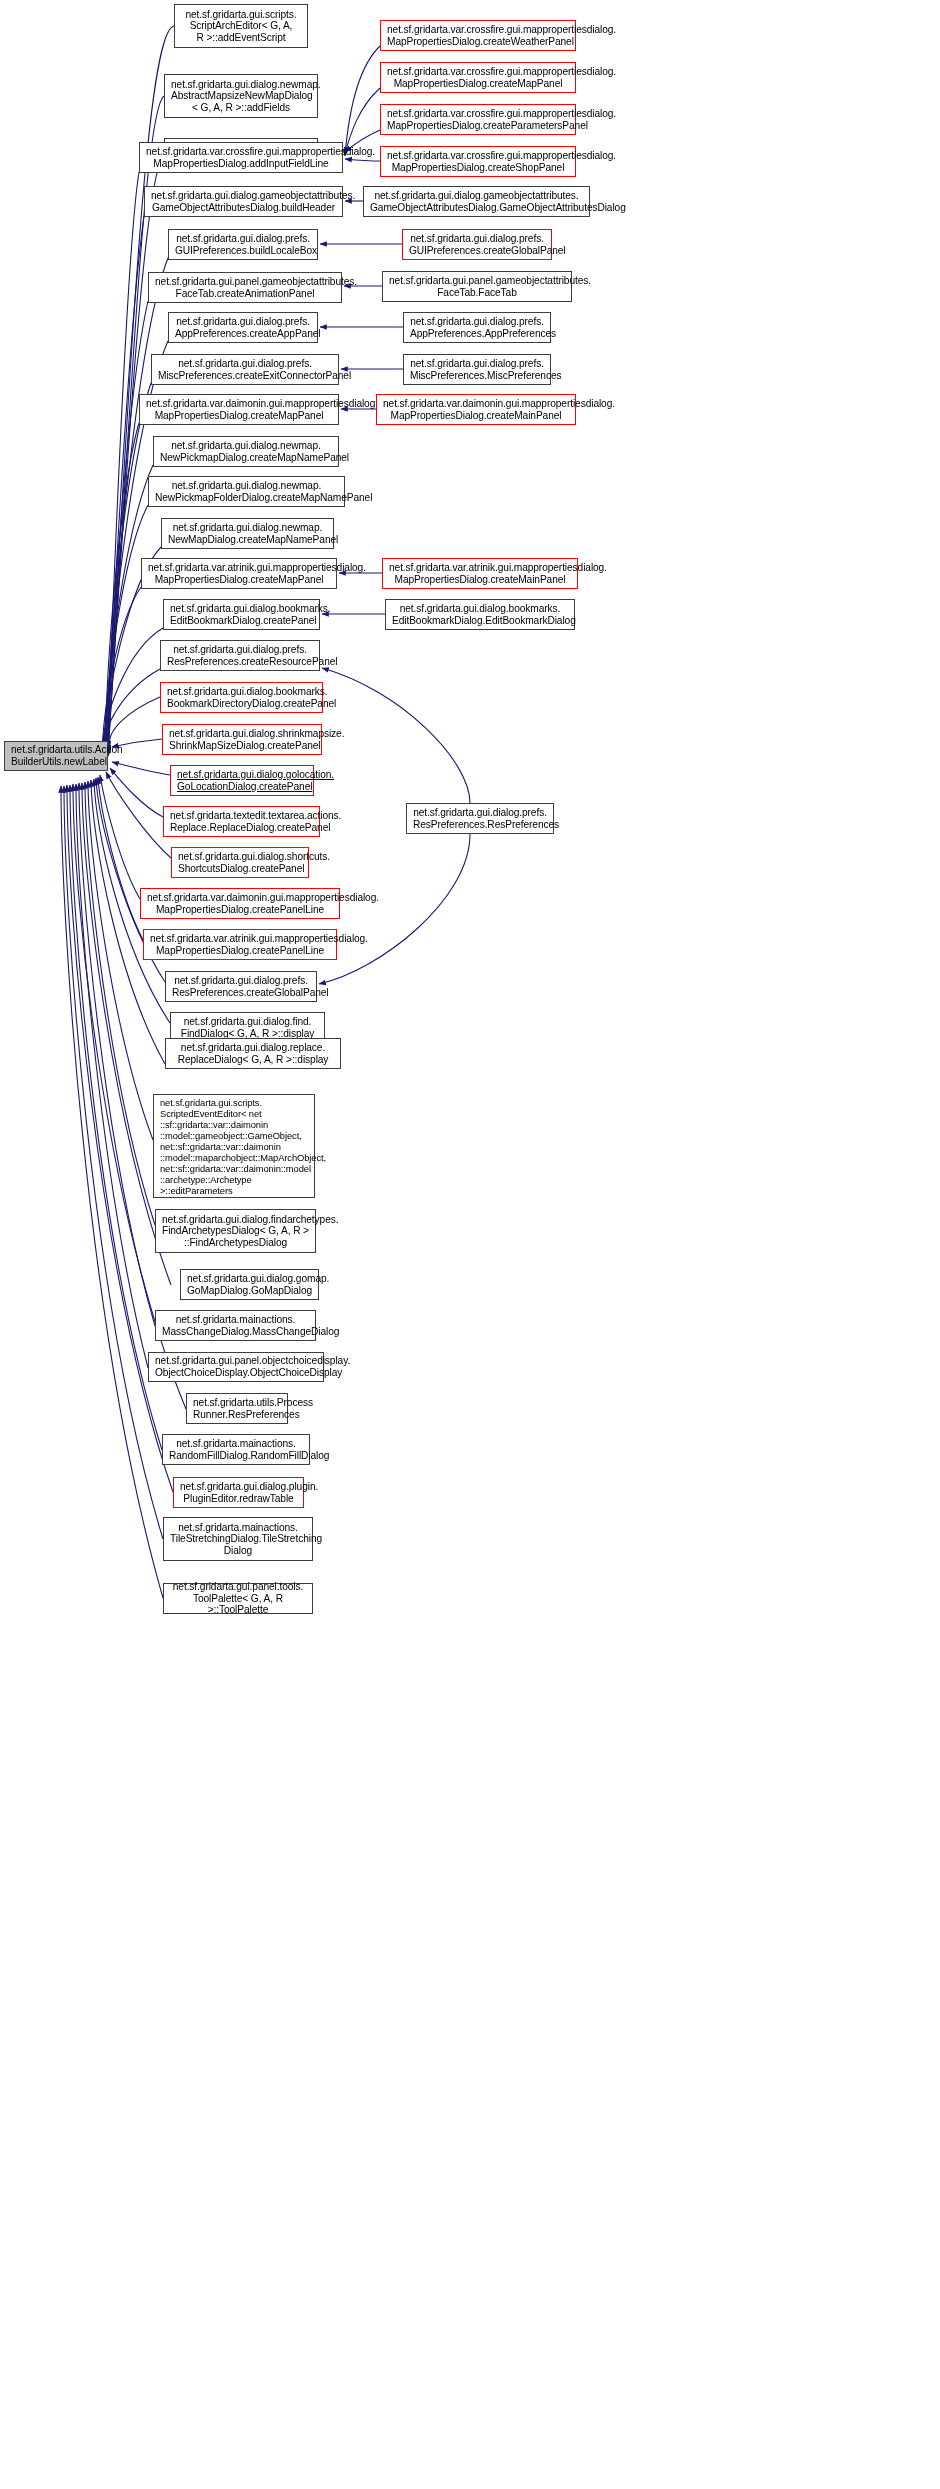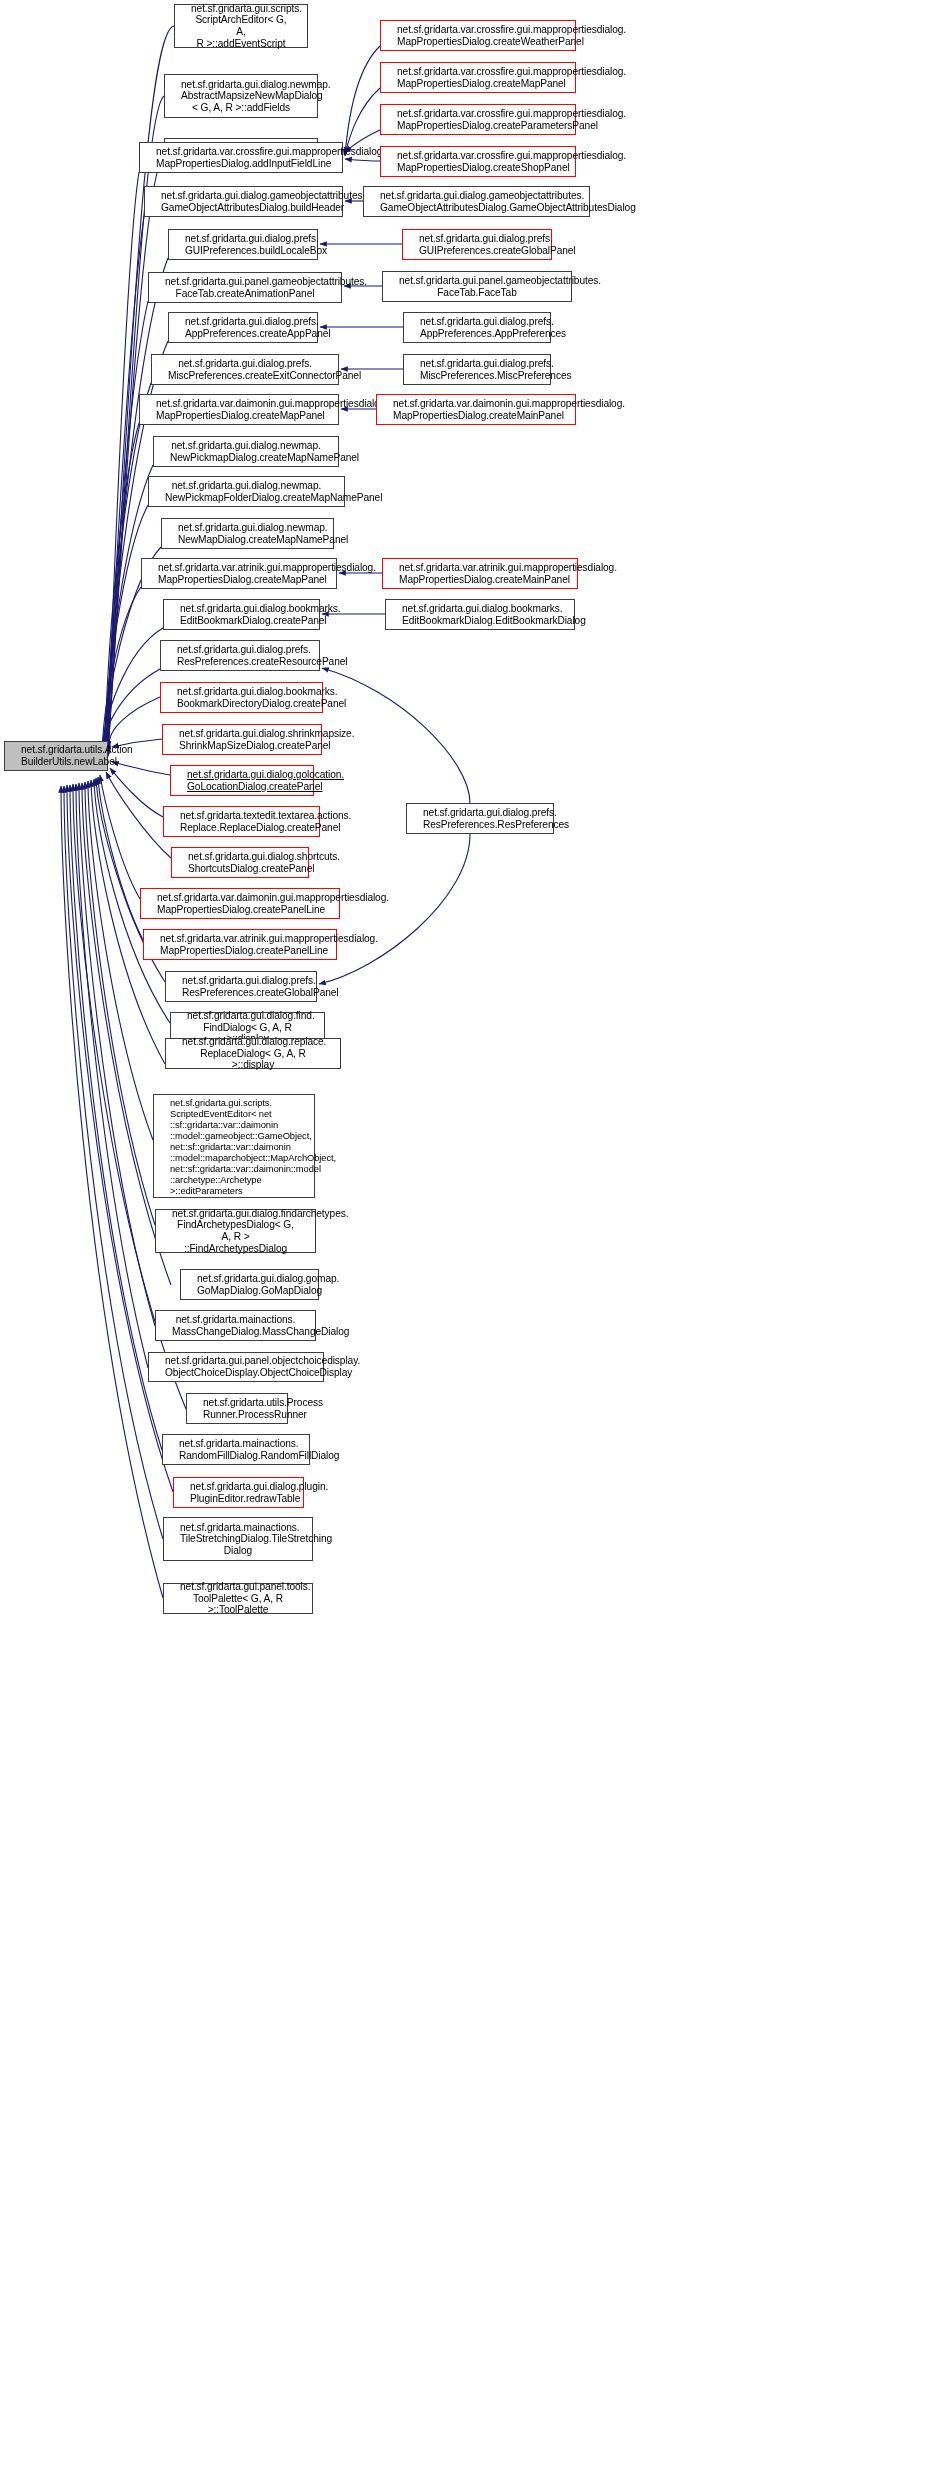--- a/index.html
+++ b/index.html
@@ -13,21 +13,21 @@
     display:flex;
     align-items:center;
     justify-content:center;
     text-align:center;
     background:#ffffff;
     border:1px solid #3d3d3d;
     color:#000000;
     font-size:10.2px;
     line-height:11.6px;
     letter-spacing:-0.1px;
-    padding:2px 16px;
+    padding:2px 6px;
     white-space:pre-line;
     box-shadow:0 0 0 0 transparent;
   }
   .node.red{border-color:#ff0000;}
   .node.root{
     background:#bfbfbf;
     border-color:#404040;
   }
   .node .lbl{display:block;width:100%;}
 </style>
@@ -160,21 +160,21 @@
       <div class="node" style="left: 155px; top: 1209px; width: 161px; height: 44px;"><span class="lbl">net.sf.gridarta.gui.dialog.findarchetypes.
 FindArchetypesDialog&lt; G, A, R &gt;
 ::FindArchetypesDialog</span></div>
       <div class="node" style="left: 171px; top: 1269px; width: 139px; height: 31px; margin-left: 9px;"><span class="lbl">net.sf.gridarta.gui.dialog.gomap.
 GoMapDialog.GoMapDialog</span></div>
       <div class="node" style="left: 155px; top: 1310px; width: 161px; height: 31px;"><span class="lbl">net.sf.gridarta.mainactions.
 MassChangeDialog.MassChangeDialog</span></div>
       <div class="node" style="left: 148px; top: 1352px; width: 176px; height: 30px;"><span class="lbl">net.sf.gridarta.gui.panel.objectchoicedisplay.
 ObjectChoiceDisplay.ObjectChoiceDisplay</span></div>
       <div class="node" style="left: 186px; top: 1393px; width: 102px; height: 31px;"><span class="lbl">net.sf.gridarta.utils.Process
-Runner.ProcessRunner</span></div>
+Runner.ResPreferences</span></div>
       <div class="node" style="left: 162px; top: 1434px; width: 148px; height: 31px;"><span class="lbl">net.sf.gridarta.mainactions.
 RandomFillDialog.RandomFillDialog</span></div>
       <div class="node red" style="left: 173px; top: 1477px; width: 131px; height: 31px;"><span class="lbl">net.sf.gridarta.gui.dialog.plugin.
 PluginEditor.redrawTable</span></div>
       <div class="node" style="left: 163px; top: 1517px; width: 150px; height: 44px;"><span class="lbl">net.sf.gridarta.mainactions.
 TileStretchingDialog.TileStretching
 Dialog</span></div>
       <div class="node" style="left: 163px; top: 1583px; width: 150px; height: 31px;"><span class="lbl">net.sf.gridarta.gui.panel.tools.
 ToolPalette&lt; G, A, R &gt;::ToolPalette</span></div>
       <div class="node red" style="left: 380px; top: 20px; width: 196px; height: 31px;"><span class="lbl">net.sf.gridarta.var.crossfire.gui.mappropertiesdialog.

